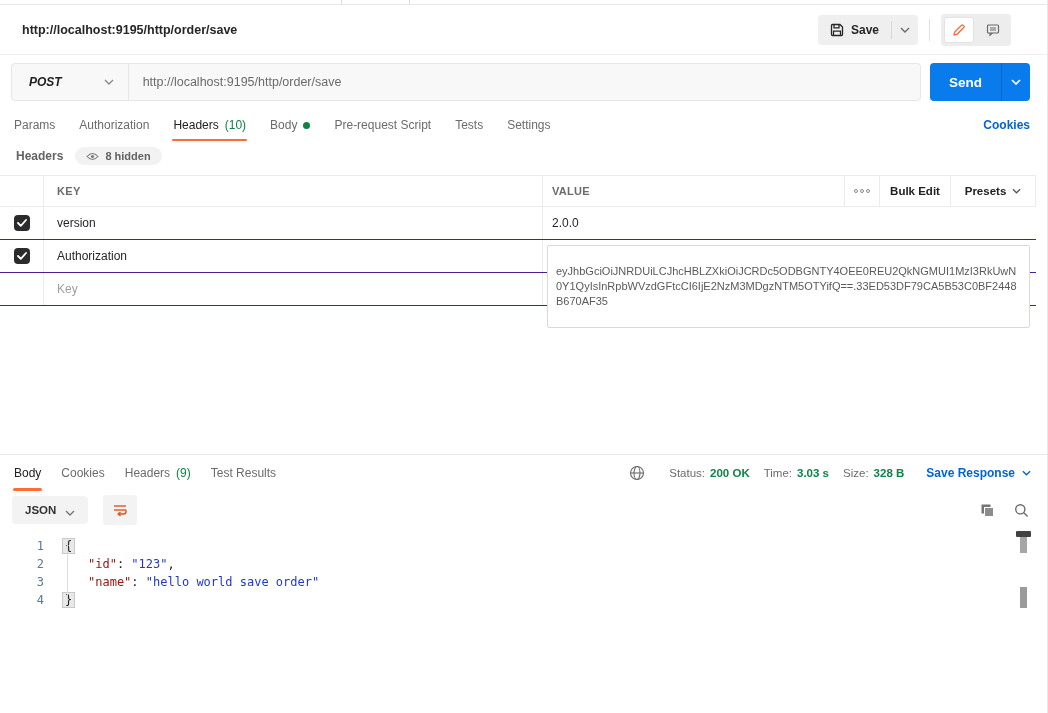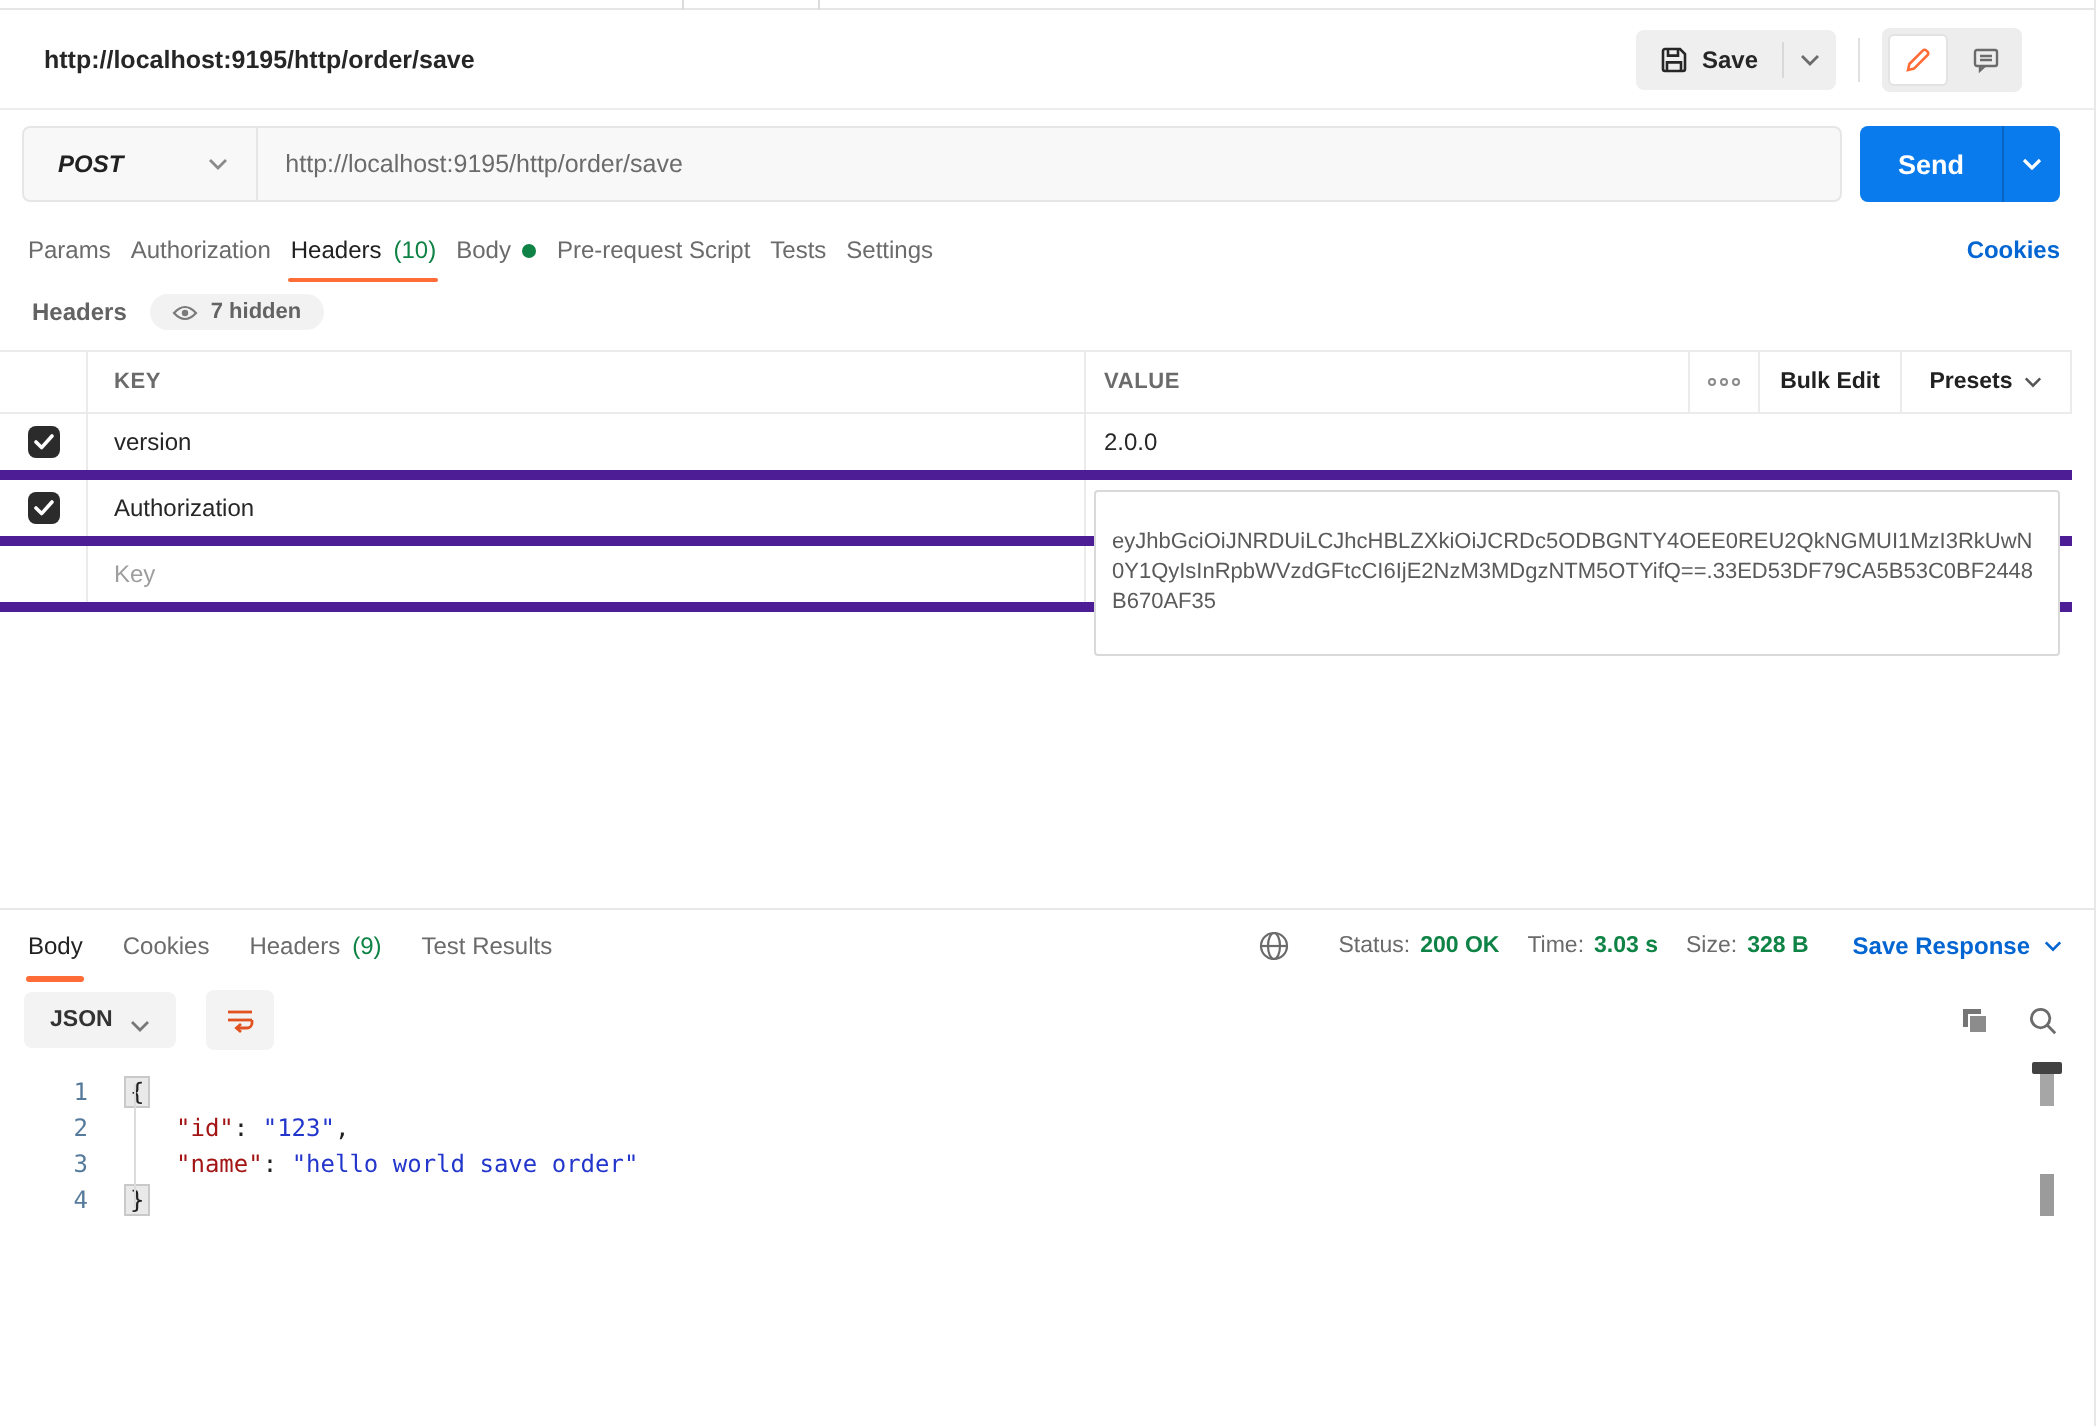--- a/index.html
+++ b/index.html
@@ -26,21 +26,21 @@
   .request-row { height:54px; display:flex; align-items:center; padding:0 17px 0 11px; }
   .method-url { flex:1; display:flex; align-items:center; height:38px; background:#f8f8f8; border:1px solid #e6e6e6; border-radius:4px; margin-right:9px; overflow:hidden; }
   .method { display:flex; align-items:center; gap:42px; padding:0 14px 0 17px; height:100%; border:none; background:transparent; font-family:inherit; font-size:12px; font-weight:bold; color:#212121; cursor:pointer;font-style:italic; }
   .method-url .vdiv2 { width:1px; height:38px; background:#e6e6e6; }
   .url-input { flex:1; padding-left:14px; font-size:12.5px; color:#6b6b6b; cursor:text; white-space:nowrap; }
   .send-group { display:flex; height:38px; width:100px; border-radius:4px; overflow:hidden; background:var(--send_blue); }
   .send-main { flex:1; border:none; background:transparent; color:#fff; font-family:inherit; font-weight:bold; font-size:13.5px; cursor:pointer; }
   .send-caret { width:29px; border:none; border-left:1px solid rgba(0,0,0,0.18); background:transparent; color:#fff; display:flex; align-items:center; justify-content:center; cursor:pointer; }
 
   
-  .req-tabs { height:32px; display:flex; align-items:stretch; gap:10px; padding:0 17px 0 14px; }
+  .req-tabs { height:32px; display:flex; align-items:stretch; gap:24px; padding:0 17px 0 14px; }
   .tab { position:relative; display:flex; align-items:center; gap:6px; color:#6b6b6b; font-size:12px; cursor:pointer; }
   .tab.active { color:#212121; }
   .tab.active::after { content:""; position:absolute; left:-1px; right:-1px; bottom:0; height:2px; background:var(--accent); border-radius:2px; }
   .tab-count { color:var(--green); }
   .tab-dot { width:7px; height:7px; border-radius:50%; background:var(--green); display:inline-block; }
   .tabs-spacer { flex:1; }
   .cookies-link { display:flex; align-items:center; color:var(--blue); font-weight:600; font-size:12px; cursor:pointer; }
 
   
   .headers-row { height:30px; display:flex; align-items:center; gap:12px; padding:0 16px; }
@@ -54,21 +54,21 @@
   .th-check { width:44px; }
   .th-key { width:499px; padding-left:13px; }
   .th-value { width:302px; padding-left:9px; }
   .th-more { width:35px; justify-content:center; cursor:pointer; }
   .th-bulk { width:71px; justify-content:center; font-weight:600; color:#212121; font-size:11.5px; cursor:pointer; }
   .th-presets { width:85px; justify-content:center; gap:6px; font-weight:600; color:#212121; font-size:11.5px; cursor:pointer; border-right:1px solid #ebebeb; }
   .col-title { font-size:11px; font-weight:bold; color:#6b6b6b; letter-spacing:0.3px; }
   .dots { display:flex; gap:2px; }
   .dots i { width:4px; height:4px; border:1px solid #8a8a8a; border-radius:50%; display:block; }
 
-  .trow { display:flex; height:33px; border-bottom:5px solid #4c1d95; align-items:flex-end; }
+  .trow { display:flex; height:33px; border-bottom:1px solid #4c1d95; align-items:flex-end; }
   .td-check { width:44px; height:100%; display:flex; align-items:center; justify-content:center; border-right:1px solid #ebebeb; }
   .td-key { width:499px; height:100%; display:flex; align-items:center; padding-left:13px; border-right:1px solid #ebebeb; color:#262626; cursor:text; }
   .td-key.placeholder { color:#9e9e9e; }
   .td-value { width:493px; height:100%; display:flex; align-items:center; padding-left:9px; position:relative; color:#262626; cursor:text; }
   .checkbox { width:16px; height:16px; background:#2b2b2b; border-radius:4px; display:flex; align-items:center; justify-content:center; cursor:pointer; }
   .checkbox svg { display:block; }
   .token-box { position:absolute; left:4px; top:5px; width:483px; background:#fff; border:1px solid #d9d9d9; border-radius:2px; padding:18px 8px; font-size:11px; line-height:15px; color:#5a5a5a; word-break:break-all; z-index:2; cursor:text; }
 
   .mid-spacer { height:148px; }
 
@@ -197,21 +197,21 @@
   <a class="cookies-link">Cookies</a>
 </nav>
 
 <div class="headers-row">
   <span class="hdr-label">Headers</span>
   <span class="hidden-badge">
     <svg width="13" height="9" viewBox="0 0 13 9" fill="none" stroke="#7a7a7a" stroke-width="1.1">
         <path d="M1 4.5 Q6.5 -1.5 12 4.5 Q6.5 10.5 1 4.5 Z"></path>
         <circle cx="6.5" cy="4.5" r="1.6" fill="#7a7a7a" stroke="none"></circle>
       </svg>
-    <span>7 hidden</span>
+    <span>8 hidden</span>
   </span>
 </div>
 
 <div class="htable">
   <div class="thead">
     <div class="th-check"></div>
     <div class="th-key">
         <span class="col-title">KEY</span>
       </div>
     <div class="th-value">

